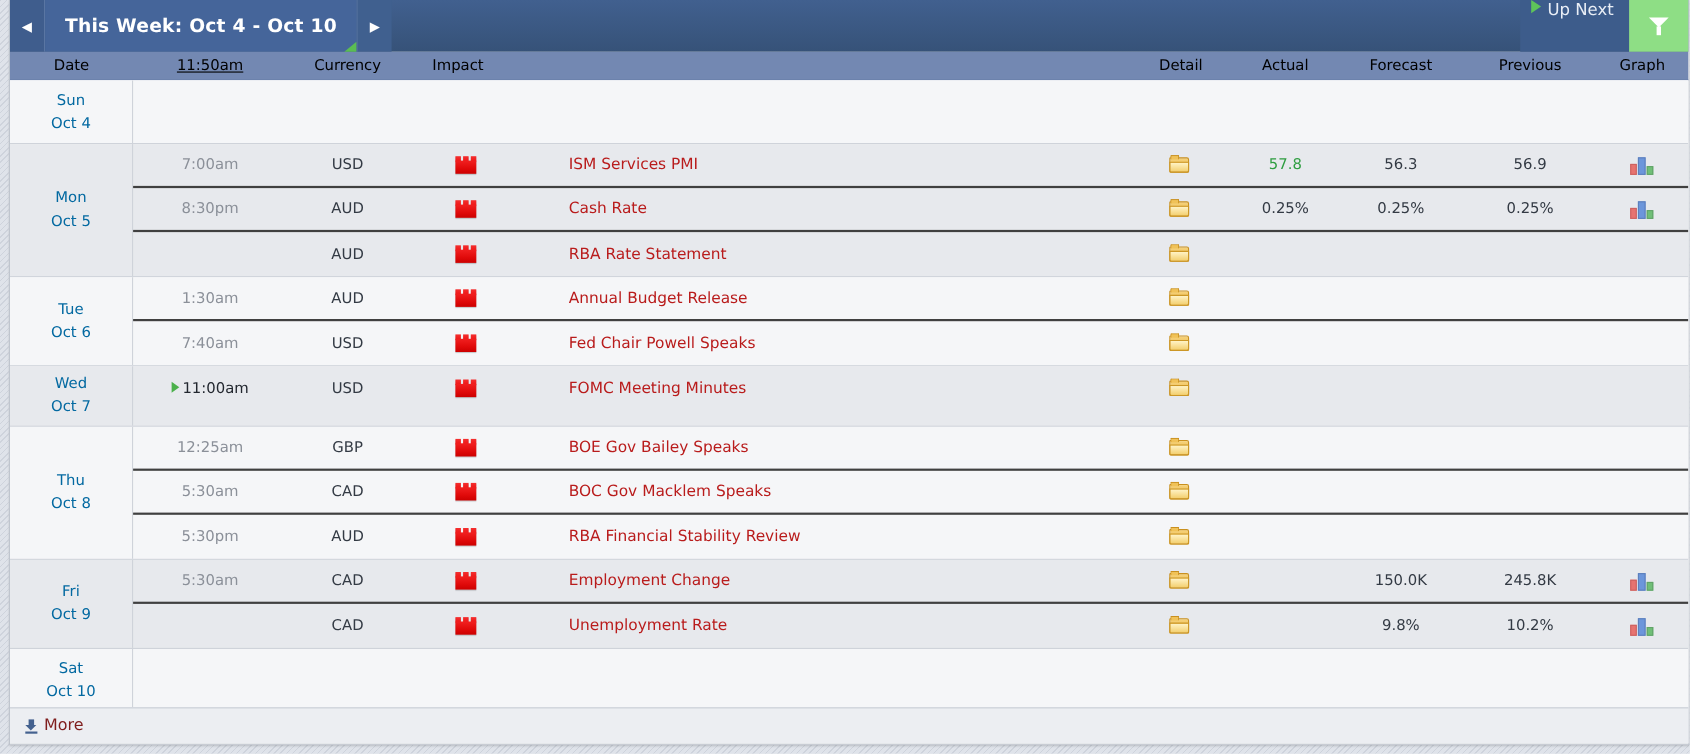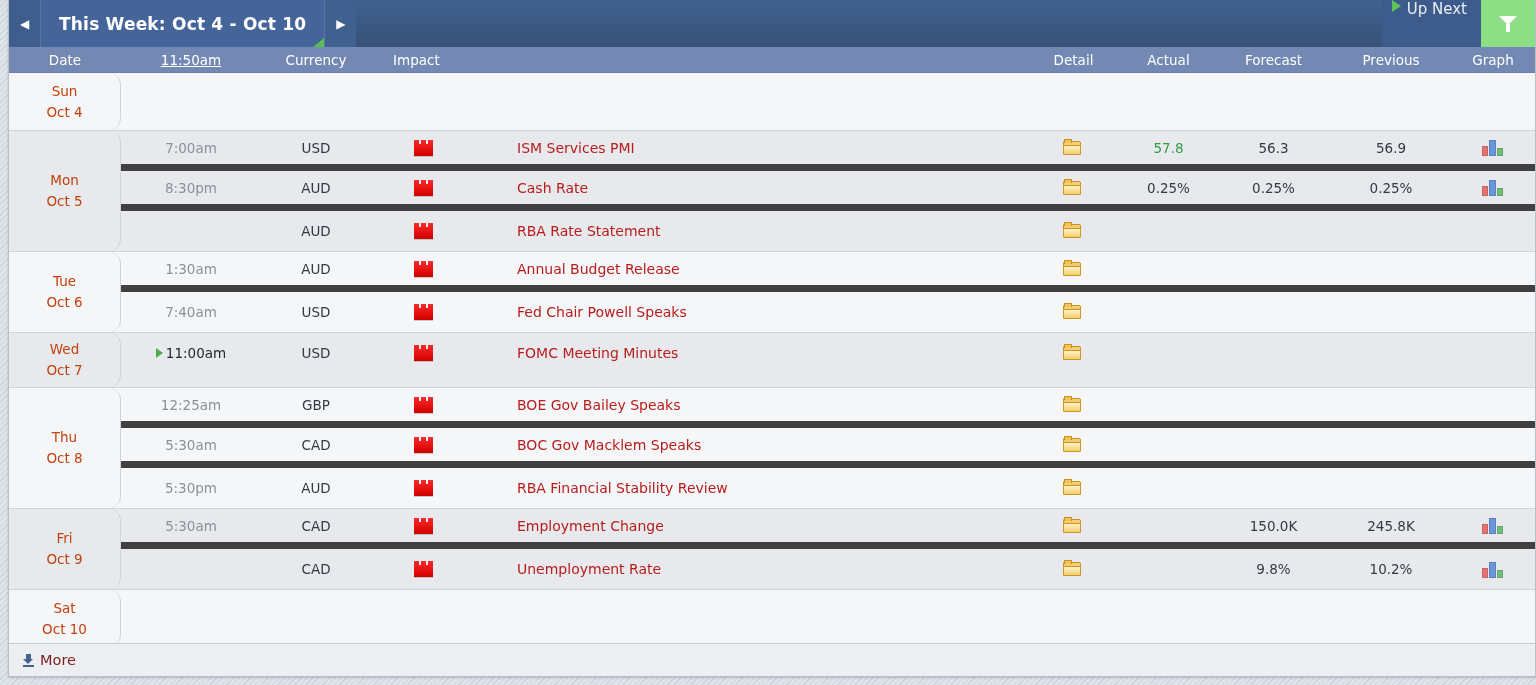--- a/index.html
+++ b/index.html
@@ -135,21 +135,21 @@
     width: 4px; height: 8px;
     background: #ffffff;
   }
 
   
   #colheader {
     height: 26px;
     background: #7388b2;
     display: flex;
     align-items: center;
-    color: #ffffff;
+    color: #000000;
     font-size: 13.5px;
     flex: 0 0 auto;
     border-bottom: 1px solid #6b80ab;
   }
   #colheader .ch { text-align: center; }
   #colheader .ch.clickable { text-decoration: underline; cursor: pointer; }
 
   
   #tbody {
     flex: 1 1 auto;
@@ -162,35 +162,34 @@
   .daygroup.shade-b { background: #e7e9ed; }
 
   .daycell {
     width: 112px;
     flex: 0 0 112px;
     border-right: 1px solid #cfd3da;
     display: flex;
     flex-direction: column;
     align-items: center;
     justify-content: center;
-    color: #c2410c;
+    color: #0369a1;
     font-size: 13.5px;
     line-height: 21px;
     text-align: center;
     padding: 6px 0;
-    border-radius: 12px;
   }
 
   .dayrows { flex: 1 1 auto; display: flex; flex-direction: column; }
 
   .evrow {
     display: flex;
     align-items: center;
     height: 40px;
-    border-bottom: 7px solid #404040;
+    border-bottom: 2px solid #404040;
   }
   .evrow:last-child { border-bottom: none; }
   .evrow.empty { height: 57px; border-bottom: none; }
 
   
   .c-time     { width: 140px; flex: 0 0 140px; text-align: center; font-size: 13.5px; color: #8b9099; position: relative; }
   .c-time.now { color: #22272f; }
   .c-cur      { width: 110px; flex: 0 0 110px; text-align: center; font-size: 13.5px; color: #333a44; }
   .c-imp      { width: 105px; flex: 0 0 105px; display: flex; justify-content: center; align-items: center; }
   .c-name     { flex: 1 1 auto; padding-left: 41px; font-size: 14px; color: #b91c1c; }

